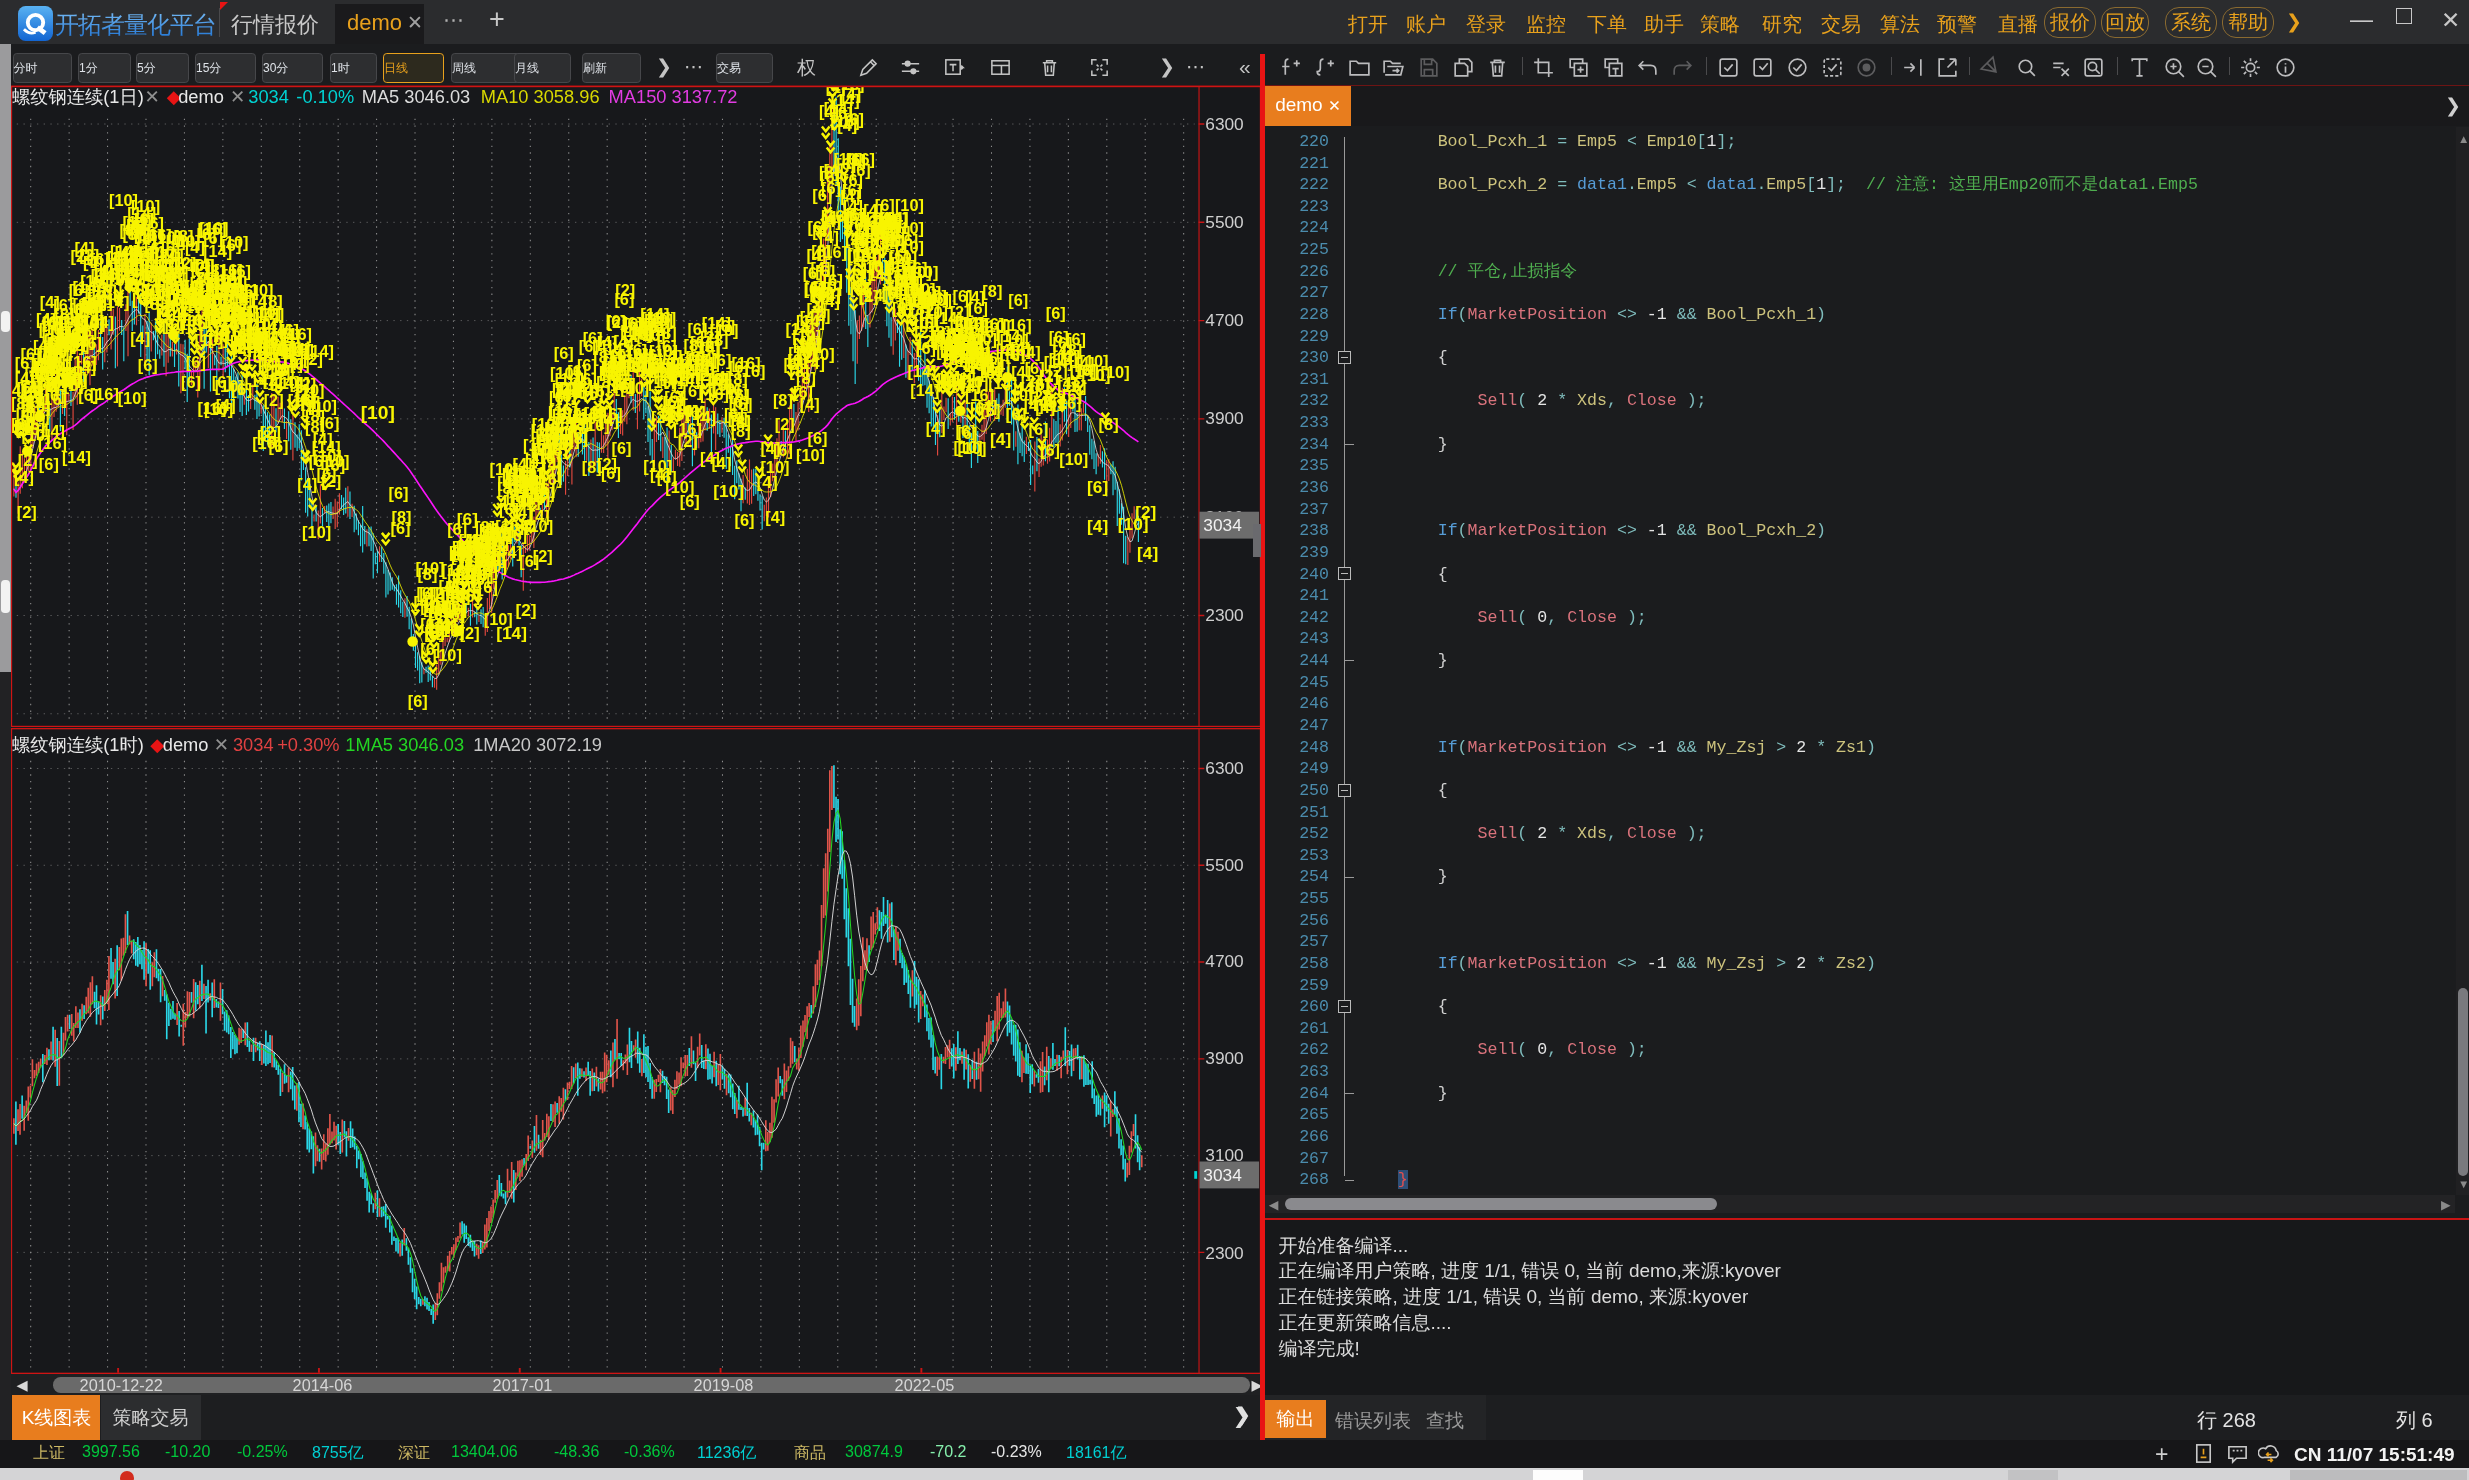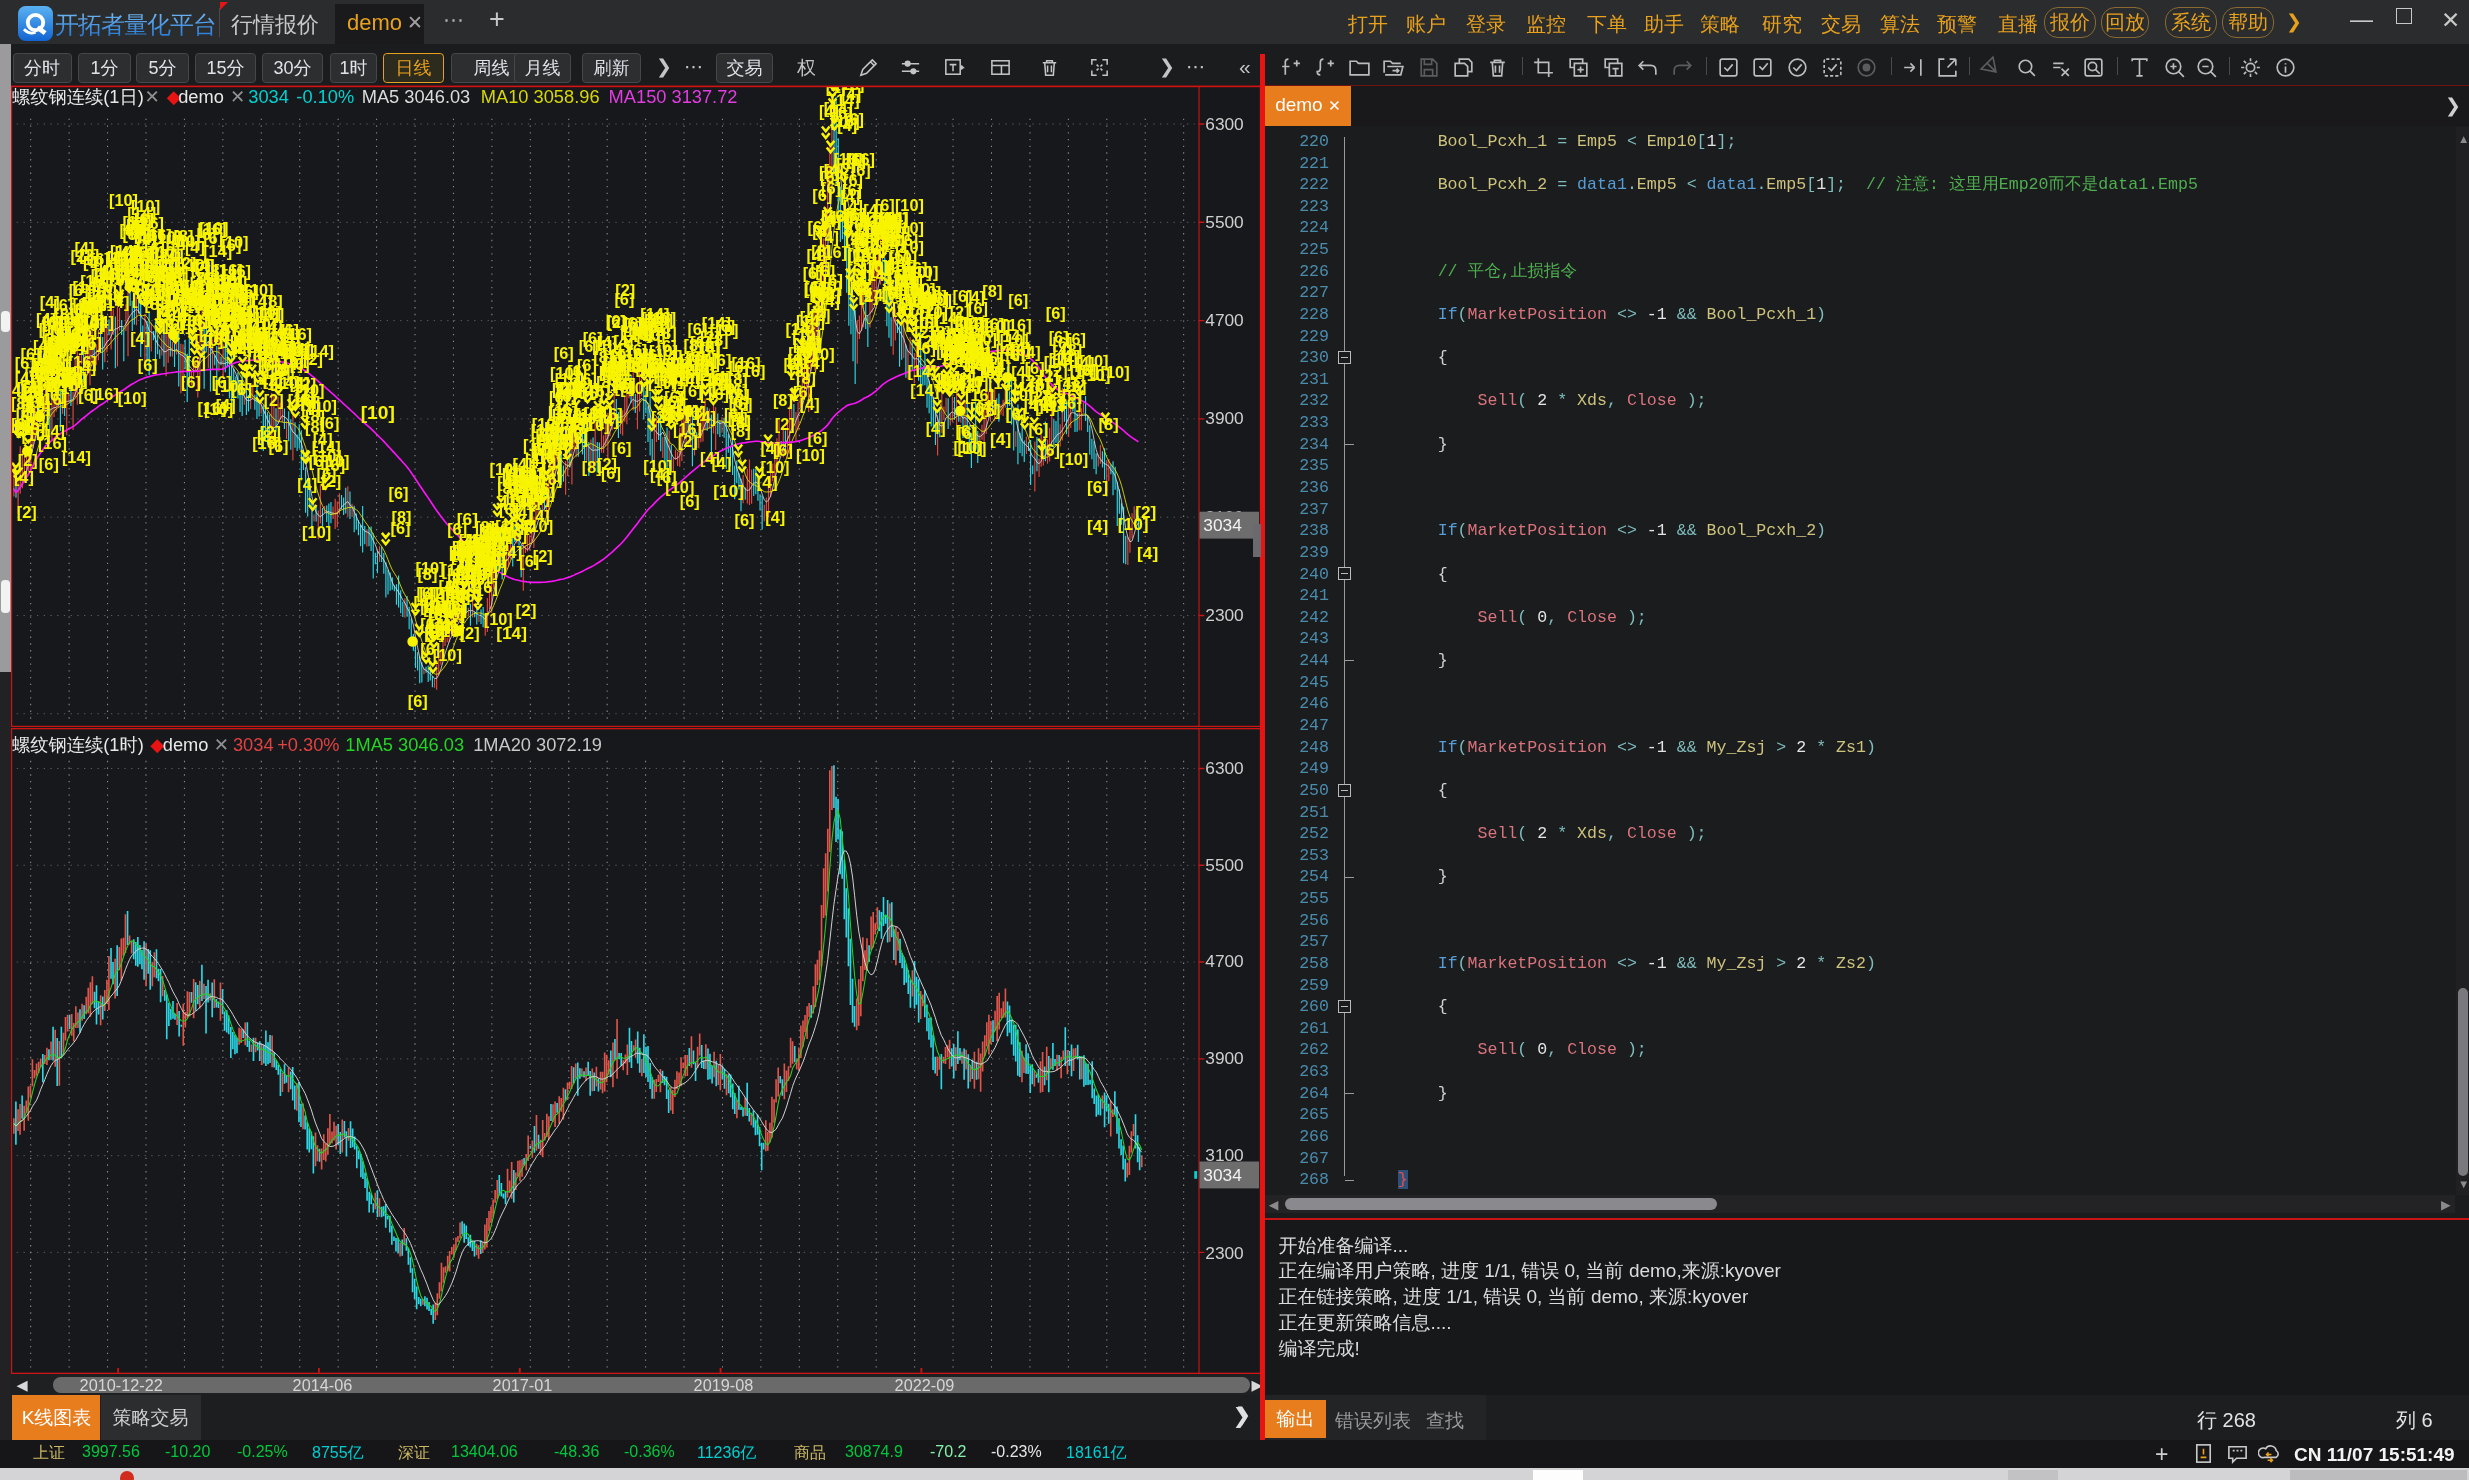--- a/index.html
+++ b/index.html
@@ -6,21 +6,21 @@
   font-family:"Liberation Sans",sans-serif;color:#ccc}
 .abs{position:absolute}
 
 #titlebar{left:0;top:0;width:2470px;height:44px;background:#2b2c2e}
 .menu{color:#e8a11c;font-size:20px}
 .mbtn{border:1px solid #8a6a30;border-radius:14px;text-align:center;line-height:29px}
 .wb{color:#c8c8c8;font-size:23px}
 
 #toolbar{left:0;top:44px;width:2470px;height:42px;background:#1b1c1e;border-bottom:1px solid #6e1414}
 .tbtn{position:absolute;top:8.6px;height:30px;background:#2d2e30;border:1px solid #46474a;border-radius:3.8px;
-  color:#dfe3e8;font-size:18px;text-align:center;line-height:28px}
+  color:#dfe3e8;font-size:12px;text-align:left;line-height:28px}
 .tbtn.on{background:#2d2a1e;border:1px solid #e8a11c;color:#e8a11c}
 .ticon{position:absolute;top:10.6px;color:#c4c4c4;font-size:19px}
 
 #sliderrow{left:10.6px;top:1374px;width:1250px;height:21px;background:#1f2022}
 #slider{position:absolute;left:42px;top:2.9px;width:1197px;height:16.3px;background:#6a6a6a;border-radius:7.7px}
 #slider .d{position:absolute;top:-1px;color:#d6d6d6;font-size:16.3px}
 #charttabs{left:10.6px;top:1395px;width:1250px;height:45px;background:#1d1e20}
 .ctab{position:absolute;top:0;height:45px;line-height:45px;text-align:center;font-size:19px}
 #statusbar{left:0;top:1440px;width:2470px;height:28px;background:#161618}
 #statusbar span{font-size:16px}
@@ -1280,21 +1280,21 @@
       <path d="M111.5 666 v5 M320.5 666 v5 M529.5 666 v5 M738.5 666 v5 M947.5 666 v5" stroke="#c81414" stroke-width="2" fill="none"></path>
       <rect x="0.5" y="0.5" width="1300" height="671" fill="none" stroke="#cf1414" stroke-width="1.4"></rect>
     </svg>
     <div id="sliderrow" class="abs">
       <div class="abs" style="left:5.8px;top:2.9px;color:#d8d8d8;font-size:14.4px">◀</div>
       <div id="slider">
         <div class="d" style="left:27px">2010-12-22</div>
         <div class="d" style="left:240px">2014-06</div>
         <div class="d" style="left:440px">2017-01</div>
         <div class="d" style="left:641px">2019-08</div>
-        <div class="d" style="left:842px">2022-09</div>
+        <div class="d" style="left:842px">2022-05</div>
       </div>
       <div class="abs" style="left:1241px;top:2.9px;color:#d8d8d8;font-size:14.4px">▶</div>
     </div>
     <div id="charttabs" class="abs">
       <div class="ctab" style="left:1.9px;width:88px;background:#e87d1e;color:#fff">K线图表</div>
       <div class="ctab" style="left:90px;width:100px;background:#2c2d2f;color:#d0d0d0">策略交易</div>
       <div class="abs" style="left:200px;top:0;width:1042px;height:45px;background:#1d1e20"></div>
       <div class="abs" style="left:1222px;top:8.6px;color:#e0e0e0;font-size:21px">❯</div>
     </div>
     <div id="code" class="abs"></div>

